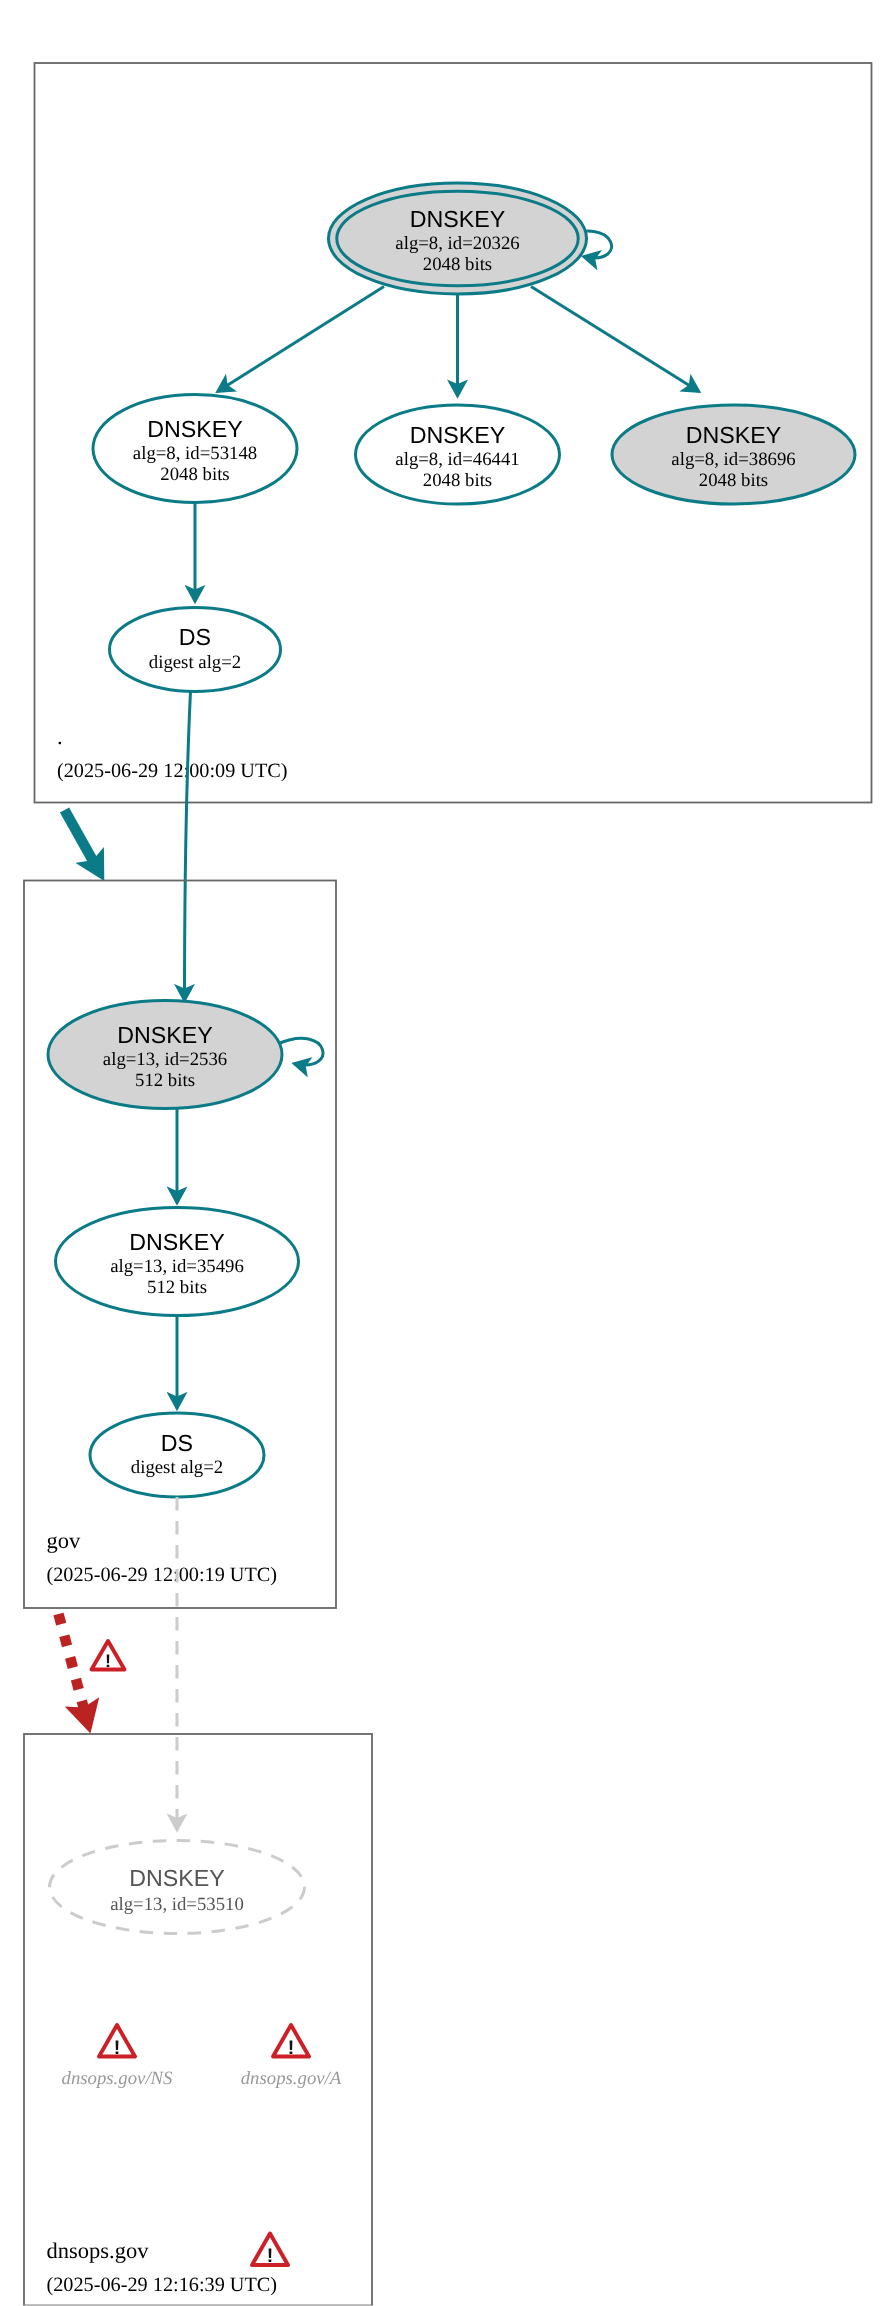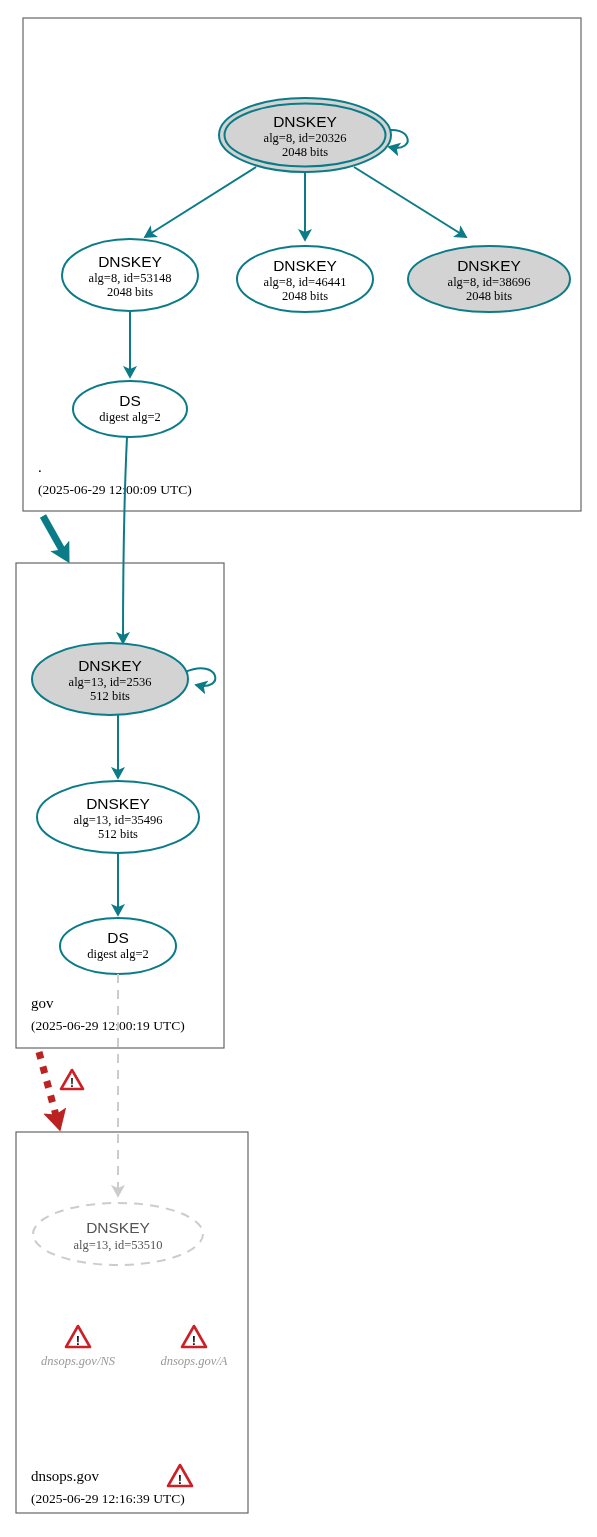--- a/index.html
+++ b/index.html
@@ -10,20 +10,21 @@
   body {
     width: 597px;
     height: 1537px;
     font-family: "Liberation Serif", "DejaVu Serif", serif;
     overflow: hidden;
   }
   #diagram-root {
     position: relative;
     width: 597px;
     height: 1360px;
+    margin-top: 24px;
   }
   svg#dnssec-svg {
     display: block;
     width: 597px;
     height: 1537px;
   }
   .zone-box {
     fill: none;
     stroke: #666666;
     stroke-width: 1.2;

